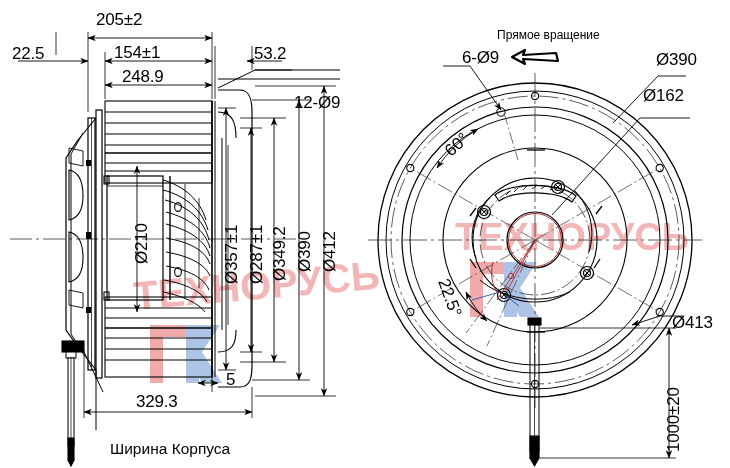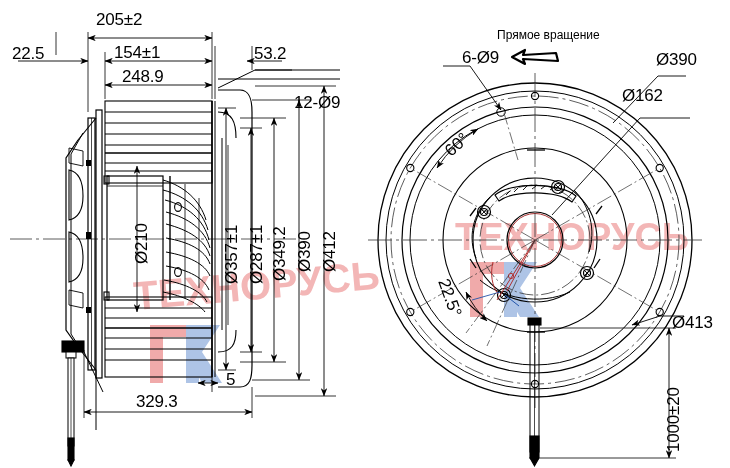--- a/index.html
+++ b/index.html
@@ -333,35 +333,36 @@
   </svg>
 
   <div class="lbl dim" style="left:96px;top:10px;">205±2</div>
   <div class="lbl dim" style="left:12px;top:44px;">22.5</div>
   <div class="lbl dim" style="left:114px;top:43px;">154±1</div>
   <div class="lbl dim" style="left:122px;top:67px;">248.9</div>
   <div class="lbl dim" style="left:254px;top:44px;">53.2</div>
   <div class="lbl dim" style="left:294px;top:62px;margin-top:31px;">12-Ø9</div>
   <div class="lbl dim" style="left:226px;top:370px;">5</div>
   <div class="lbl dim" style="left:136px;top:392px;">329.3</div>
+  <div class="lbl cyr" style="left:110px;top:440px;">Ширина Корпуса</div>
 
   <div class="lbl dim rot90" style="left:132px;top:264px;">Ø210</div>
   <div class="lbl dim rot90" style="left:222px;top:284px;">Ø357±1</div>
   <div class="lbl dim rot90" style="left:247px;top:284px;">Ø287±1</div>
   <div class="lbl dim rot90" style="left:270px;top:281px;">Ø349.2</div>
   <div class="lbl dim rot90" style="left:295px;top:272px;">Ø390</div>
   <div class="lbl dim rot90" style="left:320px;top:272px;">Ø412</div>
 
   <div class="lbl cyr" style="left:497px;top:28px;font-size:12px;">Прямое вращение</div>
   <div class="lbl" style="left:508px;top:46px;">
     <svg width="52" height="22" viewBox="0 0 52 22">
       <path d="M4,11 L17,4 L15,9 L48,7 L50,15 L15,13 L17,18 Z" fill="none" stroke="#000" stroke-width="2.2" stroke-linejoin="round"></path>
     </svg>
   </div>
   <div class="lbl dim" style="left:462px;top:48px;">6-Ø9</div>
   <div class="lbl dim" style="left:656px;top:50px;">Ø390</div>
-  <div class="lbl dim" style="left:622px;top:86px;">Ø162</div>
+  <div class="lbl dim" style="left:643px;top:86px;">Ø162</div>
   <div class="lbl dim" style="left:672px;top:313px;">Ø413</div>
   <div class="lbl dim" style="left:441px;top:146px;transform:rotate(-42deg);transform-origin:left top;">60°</div>
   <div class="lbl dim" style="left:452px;top:276px;transform:rotate(70deg);transform-origin:left top;">22.5°</div>
   <div class="lbl dim rot90" style="left:664px;top:452px;">1000±20</div>
 
 </div>
 
 </body></html>

